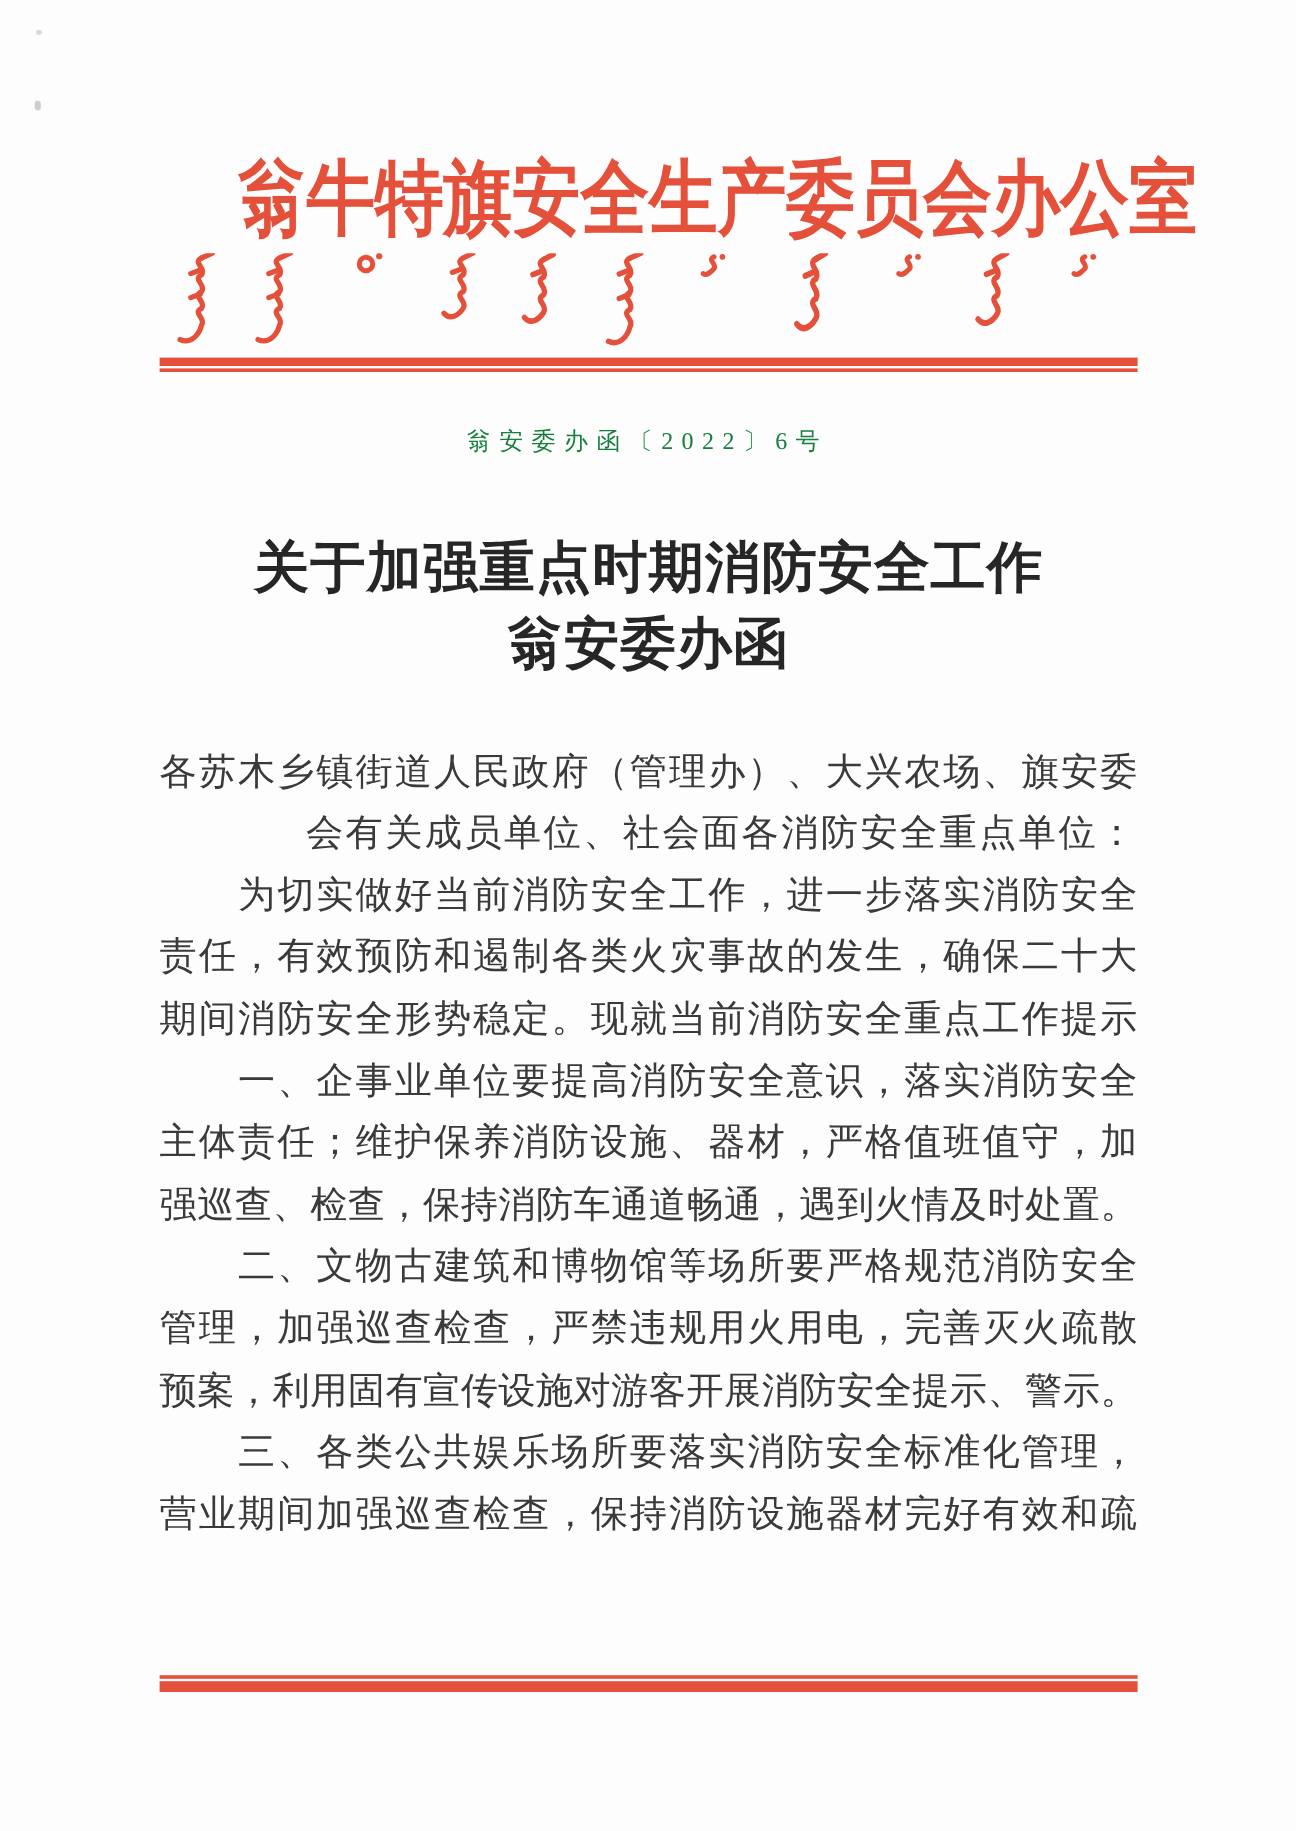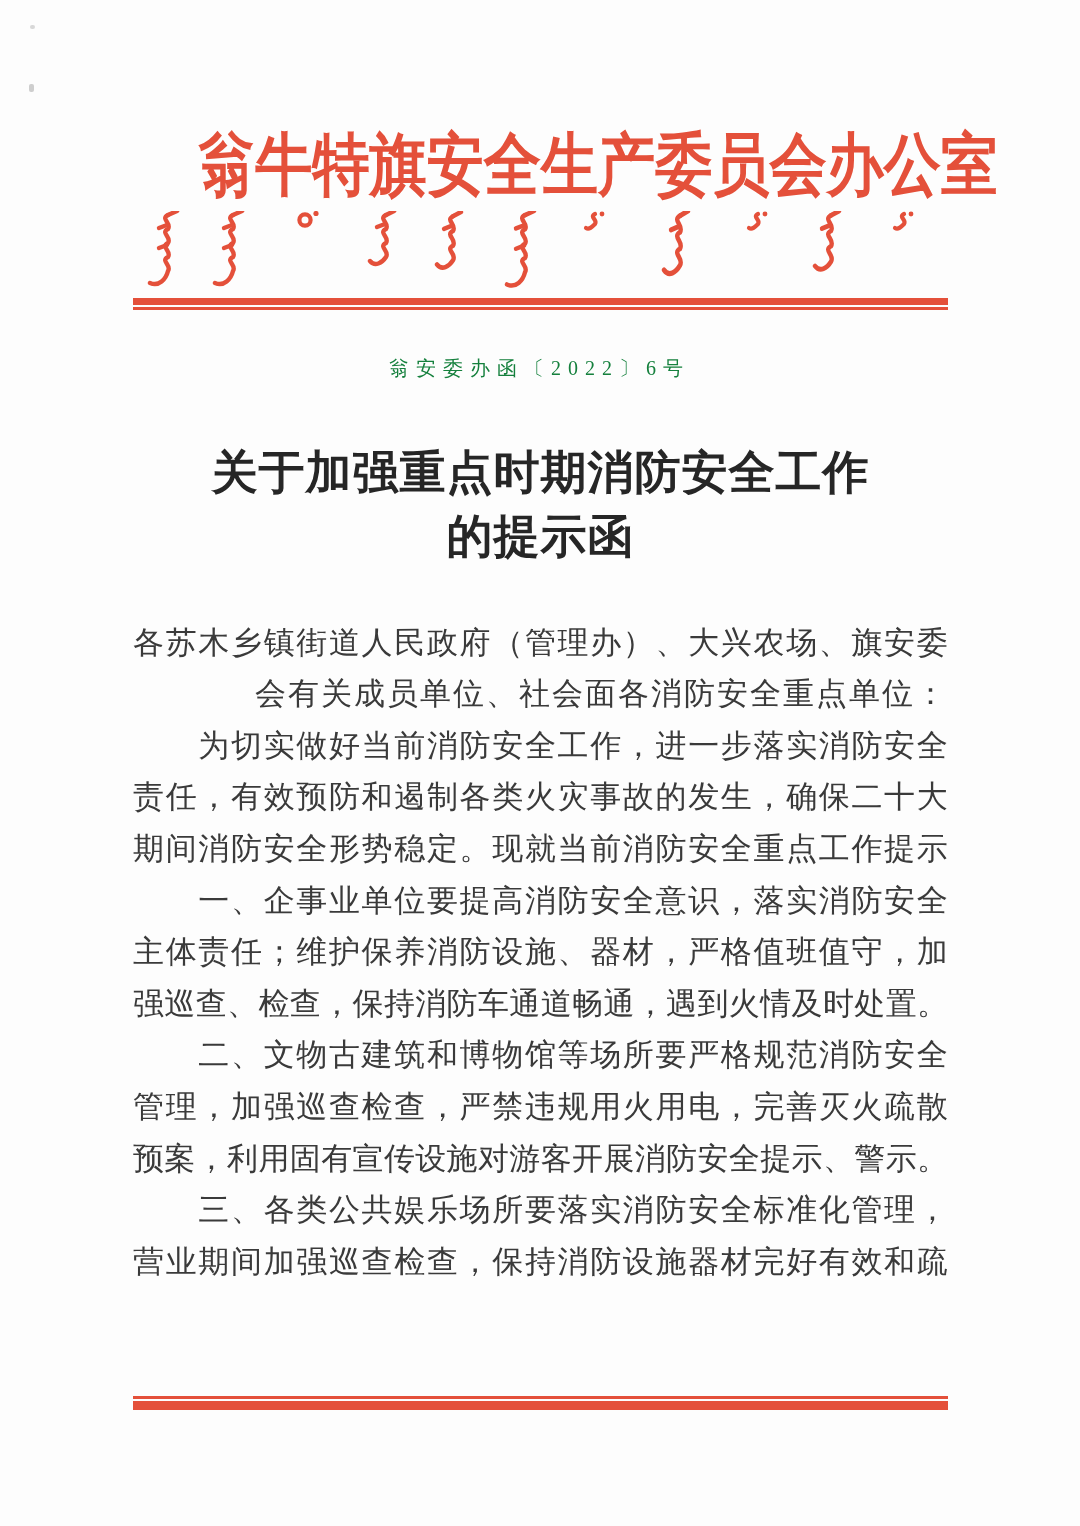--- a/index.html
+++ b/index.html
@@ -117,21 +117,21 @@
     <div class="rule">
       <div class="bar-thick"></div>
       <div class="bar-gap"></div>
       <div class="bar-thin"></div>
     </div>
 
     <div class="docnum">翁安委办函〔2022〕6号</div>
 
     <div class="title">
       <div>关于加强重点时期消防安全工作</div>
-      <div>的提示函</div>
+      <div>翁安委办函</div>
     </div>
 
     <div class="bodytext">
         <div class="bline j">
           <span>各</span>
           <span>苏</span>
           <span>木</span>
           <span>乡</span>
           <span>镇</span>
           <span>街</span>

